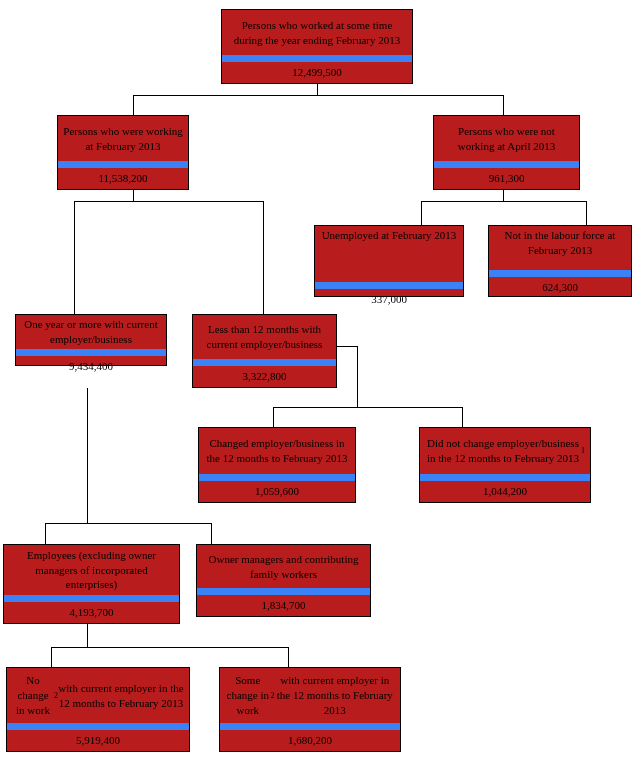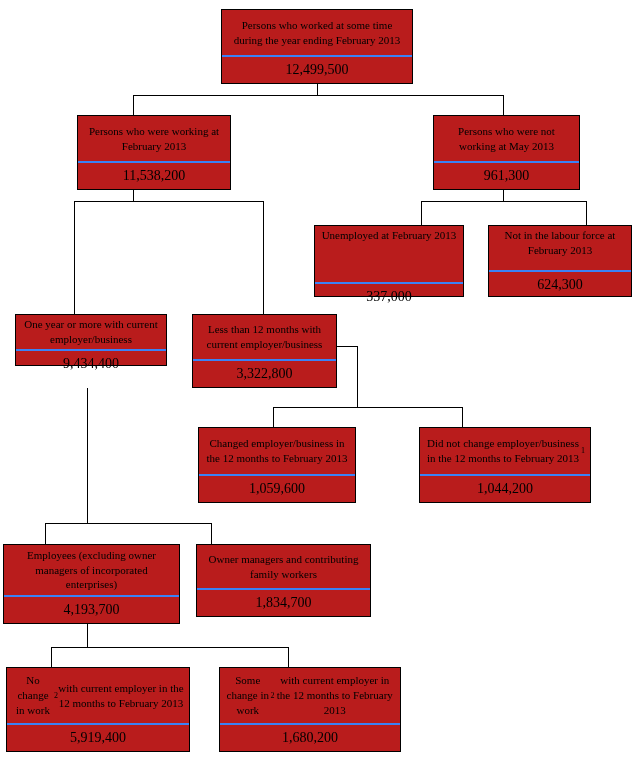--- a/index.html
+++ b/index.html
@@ -31,26 +31,26 @@
     justify-content: center;
     text-align: center;
     padding: 2px 5px;
     font-size: 11px;
     line-height: 1.35;
     color: #000000;
     white-space: pre-line;
   }
   .node .value {
     box-sizing: border-box;
-    border-top: 2px solid #3b82f6;
+    border-top: 7px solid #3b82f6;
     display: flex;
     align-items: center;
     justify-content: center;
     text-align: center;
-    font-size: 14px;
+    font-size: 11px;
     line-height: 1.3;
     color: #000000;
     height: 28px;
     flex: 0 0 auto;
   }
   .node .label sup {
     font-size: 8px;
     vertical-align: super;
     line-height: 0;
   }
@@ -95,27 +95,27 @@
   <div class="conn v" style="left:87px; top:624px; height:24px;"></div>
   <div class="conn h" style="left:51px; top:647px; width:237px;"></div>
   <div class="conn v" style="left:51px; top:647px; height:20px;"></div>
   <div class="conn v" style="left:288px; top:647px; height:20px;"></div>
 
   <div class="node" style="left:221px; top:9px; width:192px; height:75px;">
     <div class="label">Persons who worked at some time during the year ending February 2013</div>
     <div class="value">12,499,500</div>
   </div>
 
-  <div class="node" style="left:57px; top:115px; width:154px; height:75px;margin-left:20px;">
+  <div class="node" style="left:57px; top:115px; width:132px; height:75px;">
     <div class="label">Persons who were working at February 2013</div>
     <div class="value">11,538,200</div>
   </div>
 
   <div class="node" style="left:433px; top:115px; width:147px; height:75px;">
-    <div class="label">Persons who were not working at May 2013</div>
+    <div class="label">Persons who were not working at April 2013</div>
     <div class="value">961,300</div>
   </div>
 
   <div class="node" style="left:314px; top:225px; width:150px; height:72px;gap:37px;">
     <div class="label">Unemployed at February 2013</div>
     <div class="value">337,000</div>
   </div>
 
   <div class="node" style="left:488px; top:225px; width:144px; height:72px;gap:10px;">
     <div class="label">Not in the labour force at February 2013</div>

